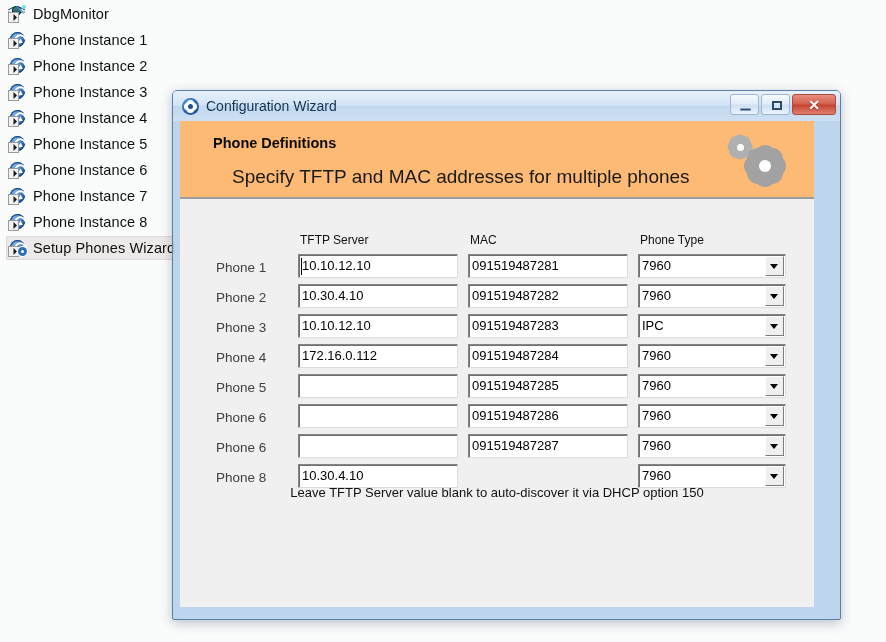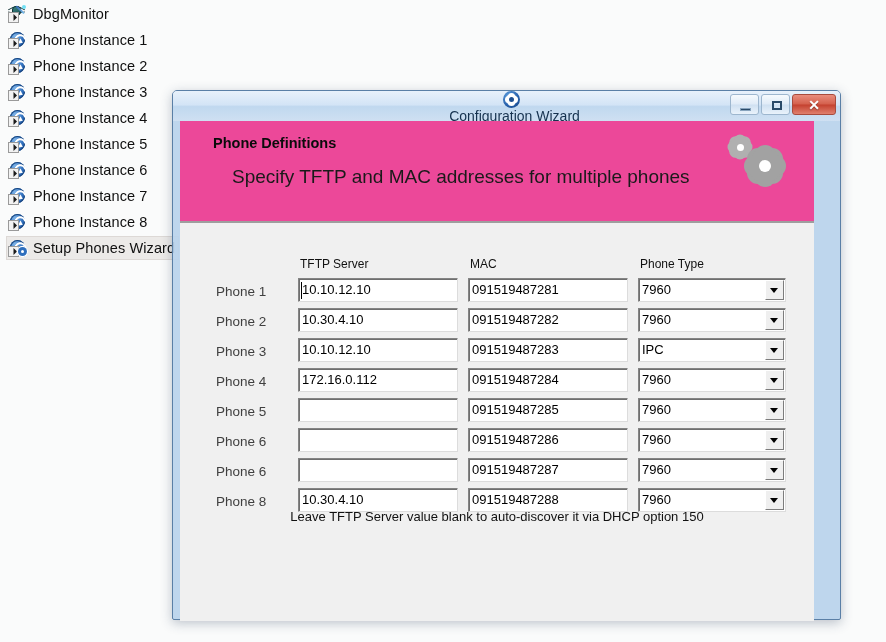--- a/index.html
+++ b/index.html
@@ -124,21 +124,20 @@
     box-sizing: border-box;
   }
   #titlebar {
     position: relative;
     height: 30px;
     border-radius: 4px 4px 0 0;
     background: linear-gradient(180deg,#e8f1fb 0%, #d3e4f6 46%, #c0d8ef 52%, #cfe0f2 100%);
     display: flex; align-items: center;
     padding-left: 9px;
     box-sizing: border-box;
-    flex-direction: column;
   }
   .title-ico {
     width: 17px; height: 17px; position: relative; flex: 0 0 17px;
   }
   .title-ico .ring {
     position: absolute; inset: 0;
     border-radius: 50%;
     background: radial-gradient(circle at 35% 30%, #5d9fe0 0%, #255ea9 60%, #123b73 100%);
   }
   .title-ico .teeth {
@@ -195,22 +194,22 @@
     position: absolute;
     left: 7px; top: 30px;
     width: 634px; height: 486px;
     background: #f0f0f0;
     box-sizing: border-box;
   }
 
   
   #banner {
     position: relative;
-    height: 102px;
-    background: #ec4899;
+    height: 78px;
+    background: #fdba74;
     border-bottom: 2px solid #9e9e9e;
     box-sizing: border-box;
   }
   #banner-title {
     position: absolute; left: 33px; top: 14px;
     font-size: 14.5px; font-weight: bold; color: #0b0b0b;
     font-family: "Liberation Sans", sans-serif;
   }
   #banner-sub {
     position: absolute; left: 52px; top: 45px;
@@ -542,21 +541,20 @@
             <div class="tbox tftp"></div>
             <div class="tbox mac">091519487287</div>
             <div class="combo">
               <span class="cval">7960</span>
               <span class="cbtn"></span>
             </div>
           </div>
           <div class="row" style="top: 265px;">
             <div class="row-label">Phone 8</div>
             <div class="tbox tftp">10.30.4.10</div>
-            <div class="tbox mac">091519487288</div>
             <div class="combo">
               <span class="cval">7960</span>
               <span class="cbtn"></span>
             </div>
           </div>
         </div>
 
       <div id="hint">Leave TFTP Server value blank to auto-discover it via DHCP option 150</div>
 
     </div>

